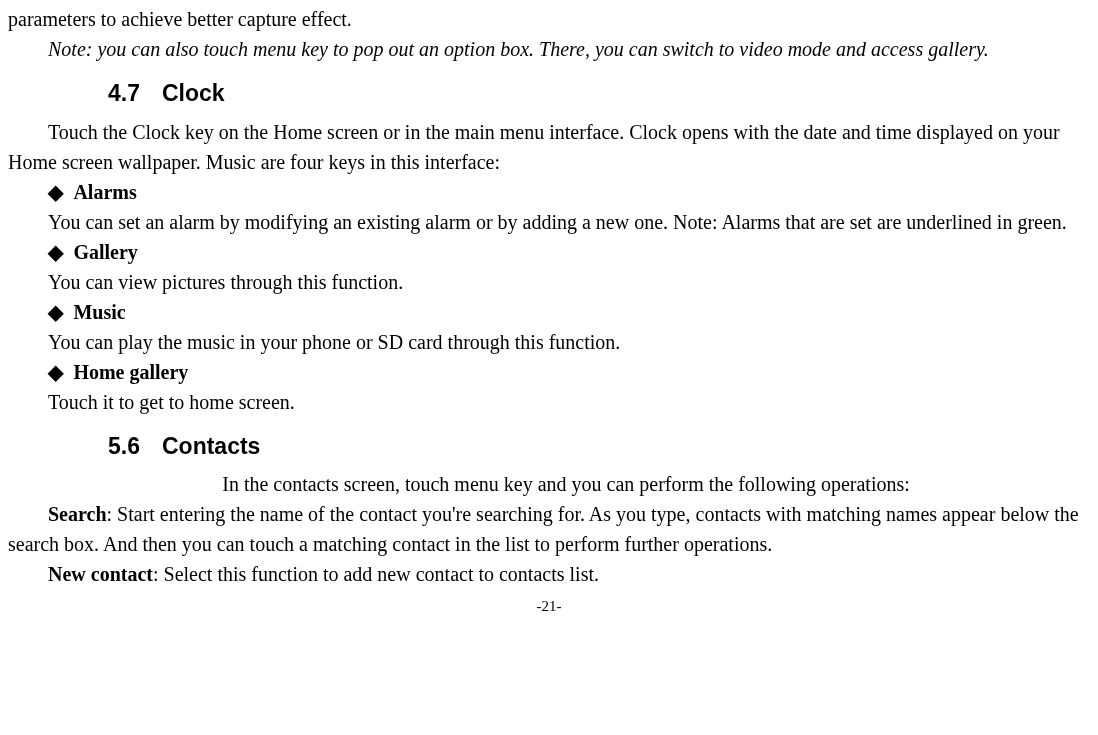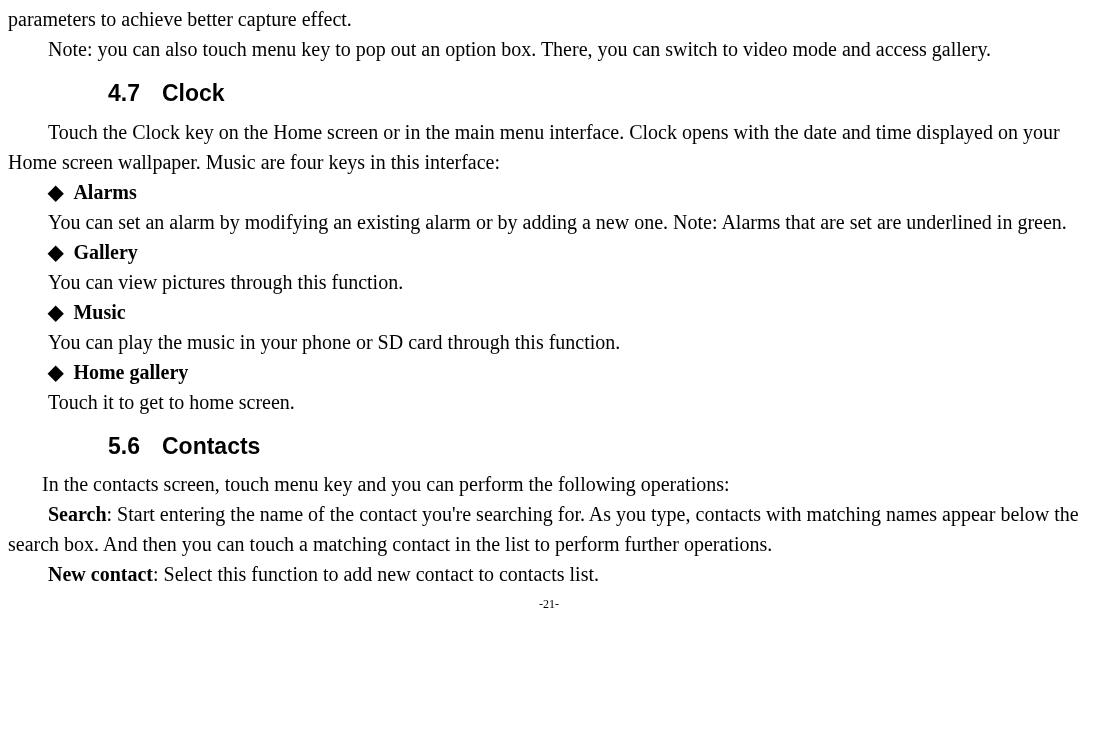--- a/index.html
+++ b/index.html
@@ -12,20 +12,21 @@
       box-sizing: border-box;
       color: #000;
     }
     .paragraph {
       margin: 0;
     }
     .indent {
       text-indent: 40px;
     }
     .italic {
+      font-style: italic;
     }
     .bold {
       font-weight: bold;
     }
     .section-heading {
       font-family: Arial, Helvetica, sans-serif;
       font-weight: bold;
       font-size: 23px;
       margin: 12px 0 6px 100px;
     }
@@ -38,21 +39,21 @@
       padding-left: 40px;
       font-weight: bold;
     }
     .diamond {
       display: inline-block;
       margin-right: 10px;
       font-size: 20px;
     }
     .footer {
       text-align: center;
-      font-size: 12px;
+      font-size: 15px;
       margin-top: 6px;
     }
   </style>
 </head>
 <body>
 
 <p class="paragraph">parameters to achieve better capture effect.</p>
 
 <p class="paragraph indent italic">Note: you can also touch menu key to pop out an option box. There, you can switch to video mode and access gallery.</p>
 
@@ -79,21 +80,21 @@
 
 <p class="bullet-line">
   <span class="diamond">◆</span><span>Home gallery</span>
 </p>
 <p class="paragraph indent">Touch it to get to home screen.</p>
 
 <div class="section-heading">
   <span class="section-num">5.6</span><span>Contacts</span>
 </div>
 
-<p class="paragraph" style="text-indent: 34px;">In the contacts screen, touch menu key and you can perform the following operations:</p>
+<p class="paragraph" style="text-indent: 34px; text-align: center;">In the contacts screen, touch menu key and you can perform the following operations:</p>
 
 <p class="paragraph indent">
   <span class="bold">Search</span><span>: Start entering the name of the contact you're searching for. As you type, contacts with matching names appear below the search box. And then you can touch a matching contact in the list to perform further operations.</span>
 </p>
 
 <p class="paragraph indent">
   <span class="bold">New contact</span><span>: Select this function to add new contact to contacts list.</span>
 </p>
 
 <div class="footer">-21-</div>

